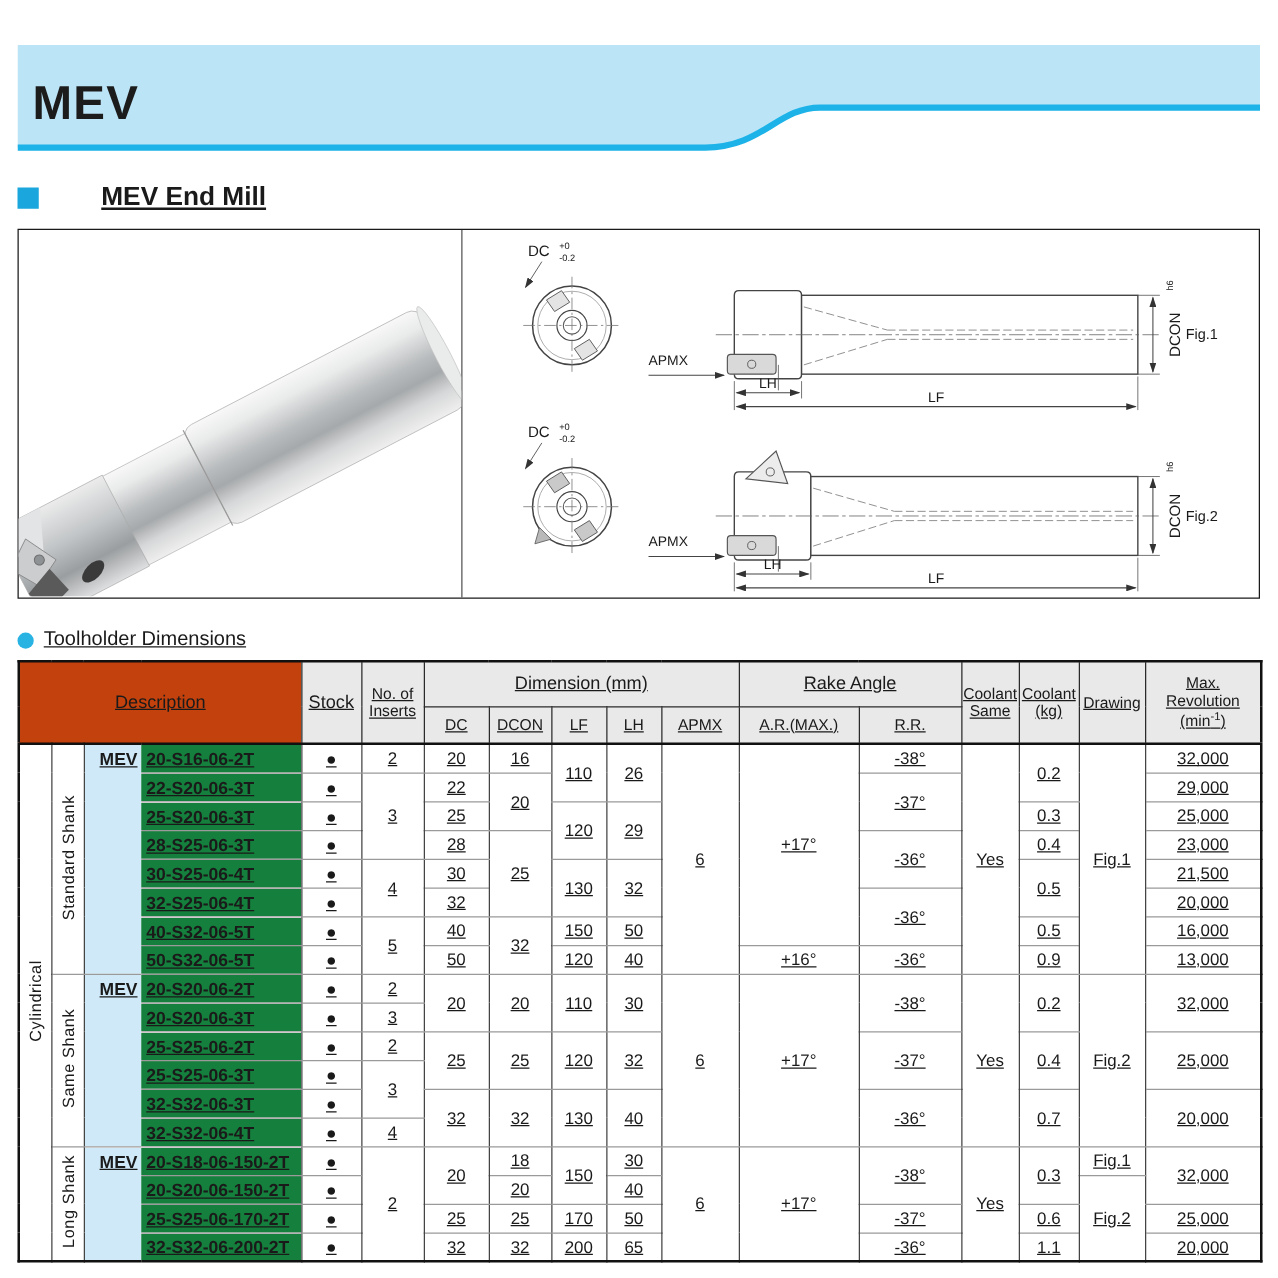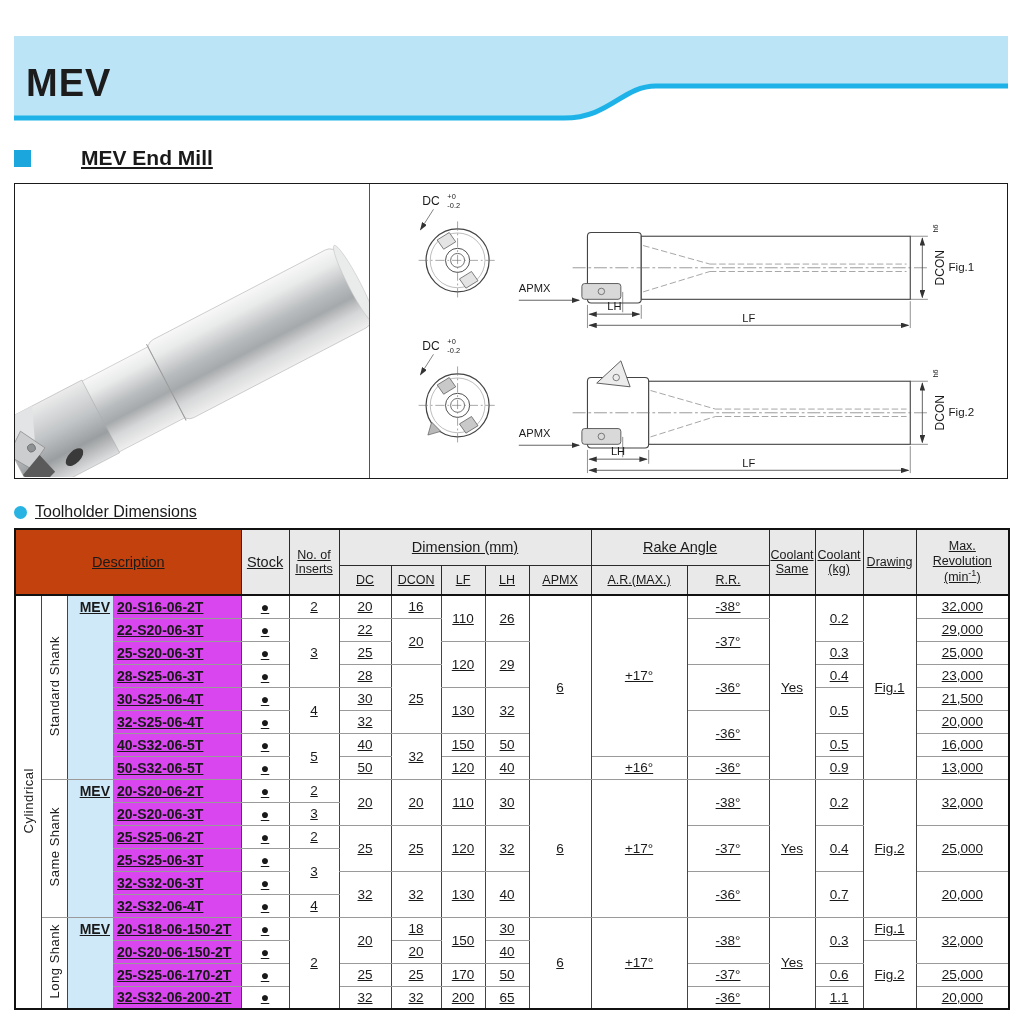--- a/index.html
+++ b/index.html
@@ -68,21 +68,21 @@
   td.c-cyl, td.c-shank { background:#fff; }
   .vert {
     display:inline-block; writing-mode:vertical-rl; transform:rotate(180deg);
     font-size:13px; letter-spacing:.5px; line-height:1;
   }
   td.c-mev {
     background:#cfe9f8; font-weight:bold; vertical-align:top; text-align:right;
     padding:3px 3px 0 0; font-size:14px; border-right:none;
   }
   td.c-desc {
-    background:#d946ef; font-weight:bold; text-align:left; padding-left:4px;
+    background:#15803d; font-weight:bold; text-align:left; padding-left:4px;
     font-size:14px; border-left:none;
   }
   td.c-stock { font-size:14px; }
 </style>
 </head>
 <body>
 
 <div class="page">
 
   <div class="banner">

